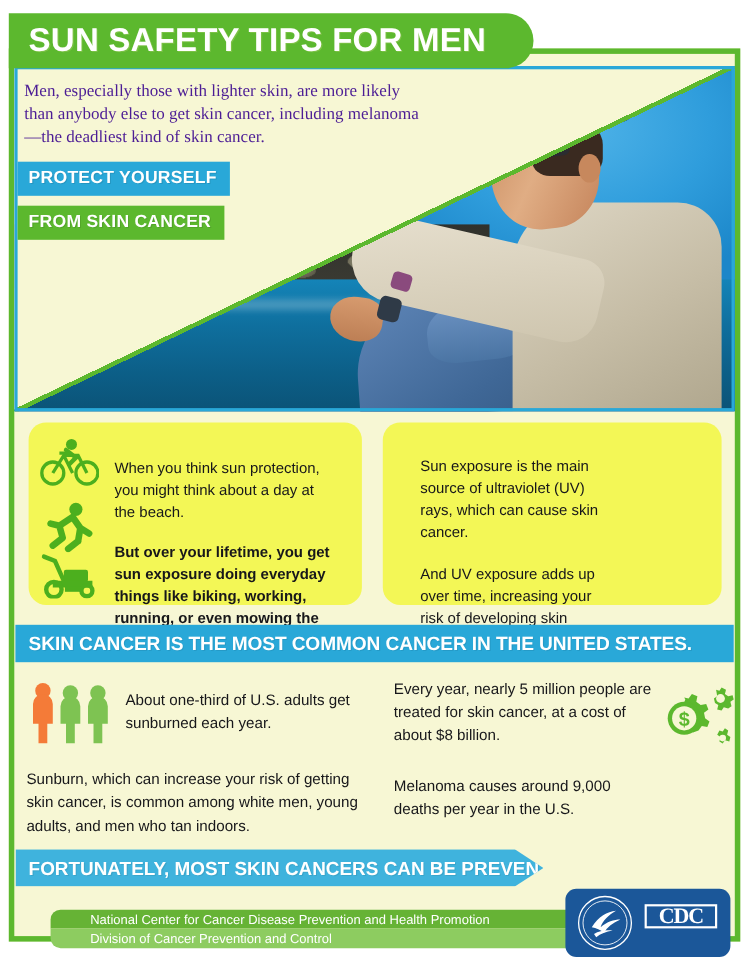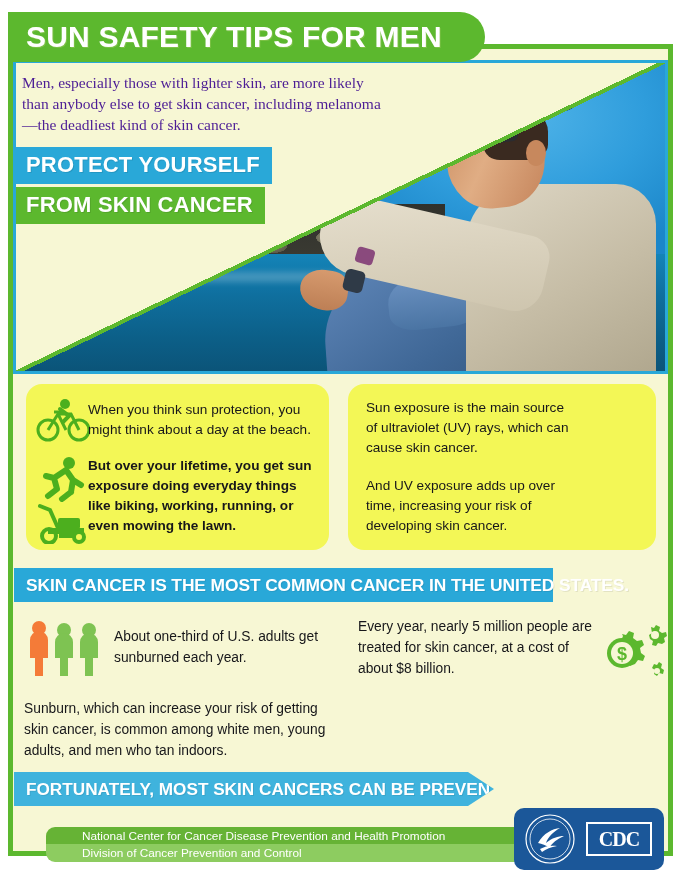--- a/index.html
+++ b/index.html
@@ -153,51 +153,51 @@
   }
 
   
   .intro{
     position:absolute;left:22px;top:72px;width:360px;z-index:7;
     font-family:"Liberation Serif", serif;
     font-size:15.5px;line-height:21px;color:#4c1d95;
   }
   .kicker{
     position:absolute;z-index:7;color:#ffffff;font-weight:bold;
-    font-size:22px;letter-spacing:.2px;line-height:1;
+    font-size:16px;letter-spacing:.2px;line-height:1;
     padding:7px 12px 8px 10px;white-space:nowrap;
     text-shadow:1px 1px 0 rgba(0,0,0,.10);
   }
   .kicker.blue{left:16px;top:147px;background:#29a8d8;}
   .kicker.green{left:16px;top:187px;background:#5cb82e;}
 
   
   .cards{position:absolute;left:26px;top:384px;width:630px;height:166px;z-index:7;}
   .card{
     position:absolute;top:0;height:166px;background:#f3f756;border-radius:16px;
   }
   .card.left{left:0;width:303px;}
   .card.right{left:322px;width:308px;}
   .card p{
-    margin:0;font-size:13.6px;line-height:20px;color:#17171a;
+    margin:16px;font-size:13.6px;line-height:20px;color:#17171a;
   }
   .card.left .copy{position:absolute;left:62px;top:16px;width:228px;}
   .card.left .copy p+p{margin-top:16px;font-weight:bold;}
   .card.right .copy{position:absolute;left:18px;top:14px;width:212px;}
   .card.right .copy p+p{margin-top:18px;}
 
   .ico{position:absolute;}
   .ico.bike{left:10px;top:14px;width:54px;height:46px;}
   .ico.run{left:14px;top:72px;width:46px;height:46px;}
   .ico.mow{left:8px;top:116px;width:56px;height:44px;}
   .ico.uv{right:8px;top:38px;width:88px;height:88px;}
 
   
   .blue-banner{
-    position:absolute;left:14px;top:568px;width:539px;height:34px;z-index:7;
+    position:absolute;left:14px;top:568px;width:653px;height:34px;z-index:7;
     background:#29a8d8;display:flex;align-items:center;padding-left:12px;
     box-sizing:border-box;
   }
   .blue-banner span{
     color:#ffffff;font-weight:bold;font-size:17.4px;letter-spacing:-.1px;
     white-space:nowrap;text-shadow:1px 1px 0 rgba(0,0,0,.08);
   }
 
   
   .stats{position:absolute;left:14px;top:612px;width:654px;height:150px;z-index:7;}
@@ -229,21 +229,21 @@
   .fbar.one{left:46px;top:827px;width:560px;height:17px;background:#66b335;border-radius:9px 0 0 0;}
   .fbar.two{left:46px;top:844px;width:560px;height:18px;background:#8dcc60;border-radius:0 0 0 9px;}
 
   
   .cdc{
     position:absolute;left:514px;top:808px;width:150px;height:62px;z-index:9;
     background:#1b5799;border-radius:10px;
   }
   .cdc .seal{position:absolute;left:10px;top:5px;width:52px;height:52px;}
   .cdc .wordmark{
-    position:absolute;left:72px;top:14px;width:66px;height:34px;
+    position:absolute;left:72px;top:14px;width:66px;height:22px;
     background:#1b5799;border:2px solid #ffffff;box-sizing:border-box;
     display:flex;align-items:center;justify-content:center;
   }
   .cdc .wordmark b{
     color:#ffffff;font-size:20px;font-weight:bold;letter-spacing:-1px;
     font-family:"Liberation Serif", serif;
   }
 </style>
 </head>
 <body>
@@ -361,20 +361,21 @@
           <path d="M59 5l3 1 2-3 4 2-1 4 3 2 4-1 1 4-3 2 1 4-3 2-4-1-2 3-4-1 1-4-3-2-1-4 3-2z"></path>
           <circle cx="63" cy="13" r="4" fill="#f7f7d4"></circle>
           <path d="M62 42l3 1 2-3 3 2-1 4 3 2-1 4-4-1-2 3-3-2 1-4-3-2z"></path>
           <circle cx="65" cy="49" r="3" fill="#f7f7d4"></circle>
         </g>
       </svg>
     </span>
     <div class="stat s1">About one-third of U.S. adults get sunburned each year.</div>
     <div class="stat s2">Sunburn, which can increase your risk of getting skin cancer, is common among white men, young adults, and men who tan indoors.</div>
     <div class="stat s3">Every year, nearly 5 million people are treated for skin cancer, at a cost of about $8 billion.</div>
+    <div class="stat s4">Melanoma causes around 9,000 deaths per year in the U.S.</div>
   </div>
 
   <div class="arrow-banner">
     <span>FORTUNATELY, MOST SKIN CANCERS CAN BE PREVENTED.</span>
   </div>
 
   <div class="fbar one">
     <span>National Center for Cancer Disease Prevention and Health Promotion</span>
   </div>
   <div class="fbar two">

